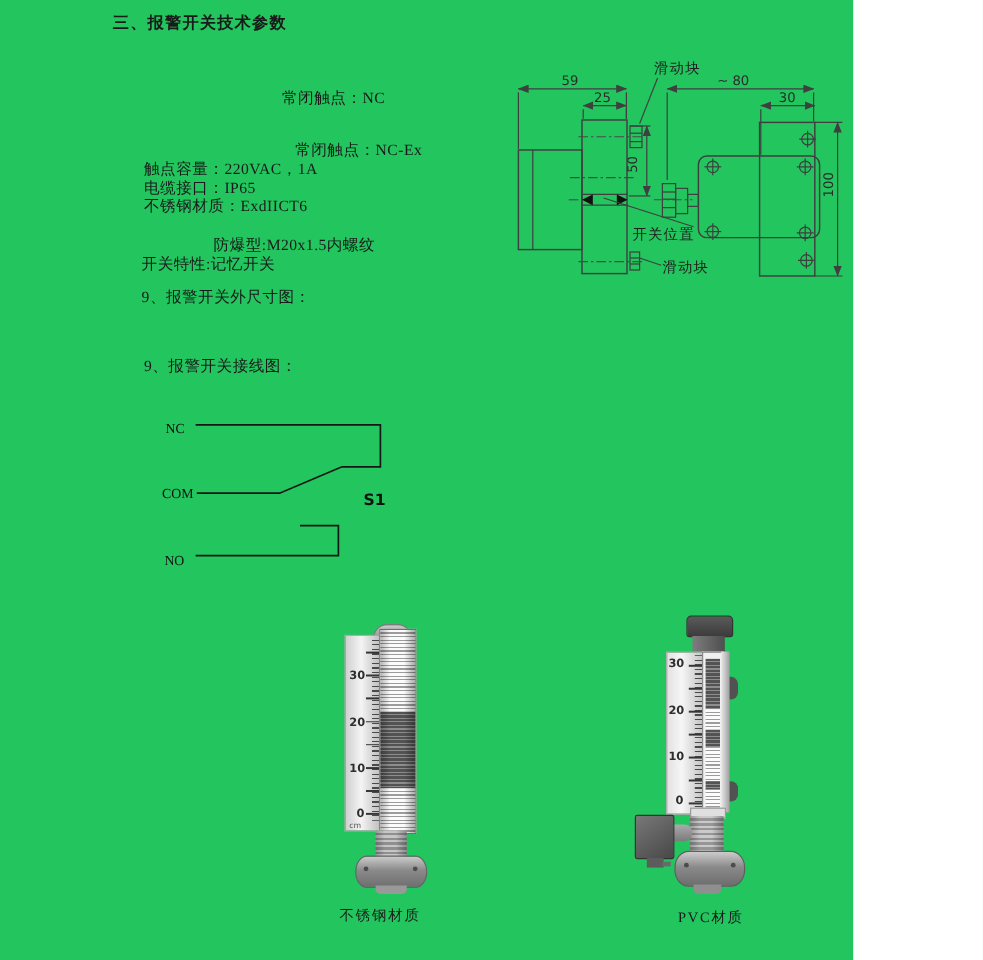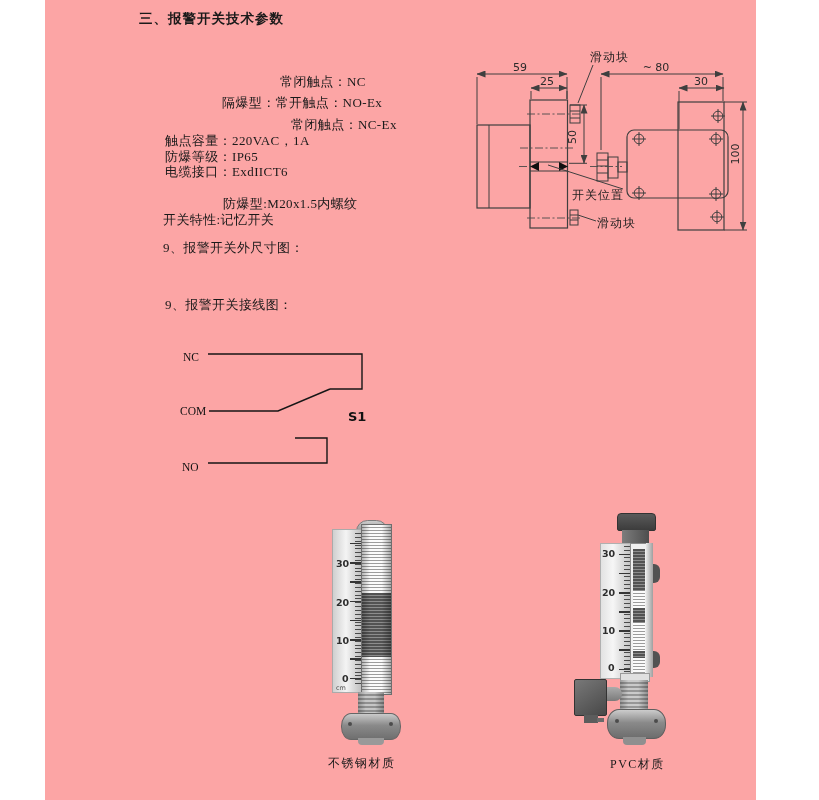--- a/index.html
+++ b/index.html
@@ -1,17 +1,17 @@
 <!DOCTYPE html>
 <html><head>
 <meta charset="utf-8">
 <style>
   html,body{margin:0;padding:0;background:#fff;}
-  .page{position:relative;width:711px;height:800px;background:#fca5a5;overflow:hidden;
-        font-family:"Liberation Serif","DejaVu Serif",serif;color:#1a1a1a;margin-left:45px;}
+  .page{position:relative;width:711px;height:800px;background:#22c55e;overflow:hidden;
+        font-family:"Liberation Serif","DejaVu Serif",serif;color:#1a1a1a;}
   .heading{position:absolute;left:94px;top:10px;font-family:"DejaVu Sans","Liberation Sans",sans-serif;
            font-weight:bold;font-size:13.5px;letter-spacing:1px;white-space:nowrap;}
   .spec{position:absolute;font-size:13px;white-space:nowrap;letter-spacing:.4px;}
   .sp0{left:120px;top:51px}.sp1{left:235px;top:73px}.sp2{left:177px;top:94px}.sp3{left:246px;top:116px}
   .sp4{left:120px;top:132px}.sp5{left:120px;top:148px}.sp6{left:120px;top:163px}.sp7{left:118px;top:179px}
   .sp8{left:178px;top:195px}.sp9{left:118px;top:211px}.sp10{left:118px;top:239px}.sp11{left:120px;top:296px}
   svg{position:absolute;overflow:visible;}
   .dim-svg{left:405px;top:35px;}
   .wire-svg{left:125px;top:340px;}
   .dline{stroke:#3f3f3f;stroke-width:1;fill:none;}
@@ -90,25 +90,24 @@
   .cap-pvc{left:565px;top:756px;}
 </style>
 </head>
 <body>
 
 <div class="page">
 
   <div class="heading">三、报警开关技术参数</div>
 
   <div class="spec sp1">常闭触点：NC</div>
-  <div class="spec sp2">隔爆型：常开触点：NO-Ex</div>
   <div class="spec sp3">常闭触点：NC-Ex</div>
   <div class="spec sp4">触点容量：220VAC，1A</div>
-  <div class="spec sp5">防爆等级：IP65</div>
-  <div class="spec sp6">电缆接口：ExdIICT6</div>
+  <div class="spec sp5">电缆接口：IP65</div>
+  <div class="spec sp6">不锈钢材质：ExdIICT6</div>
   <div class="spec sp8">防爆型:M20x1.5内螺纹</div>
   <div class="spec sp9">开关特性:记忆开关</div>
   <div class="spec sp10">9、报警开关外尺寸图：</div>
   <div class="spec sp11">9、报警开关接线图：</div>
 
   <svg class="dim-svg" width="320" height="210" viewBox="0 0 320 210">
     <defs>
       <marker id="arr" markerWidth="9" markerHeight="7" refX="8.5" refY="3.5" orient="auto-start-reverse">
         <path d="M0,0 L9,3.5 L0,7 Z" fill="#3f3f3f"></path>
       </marker>

